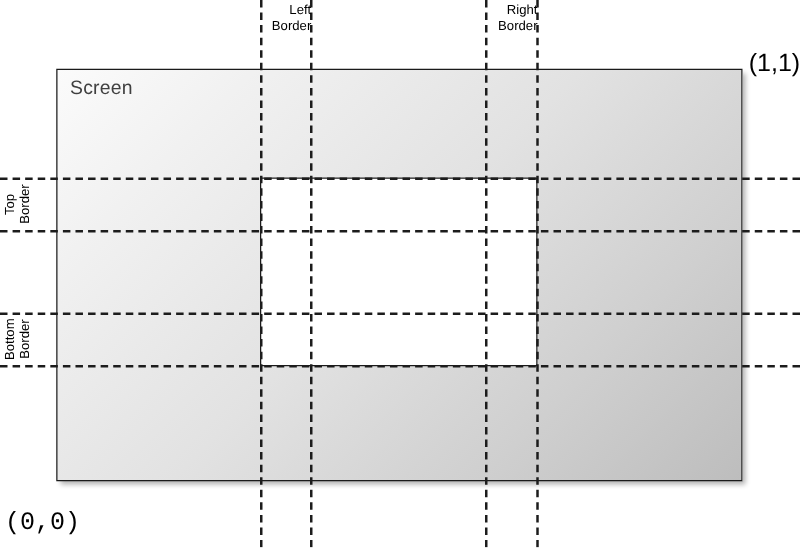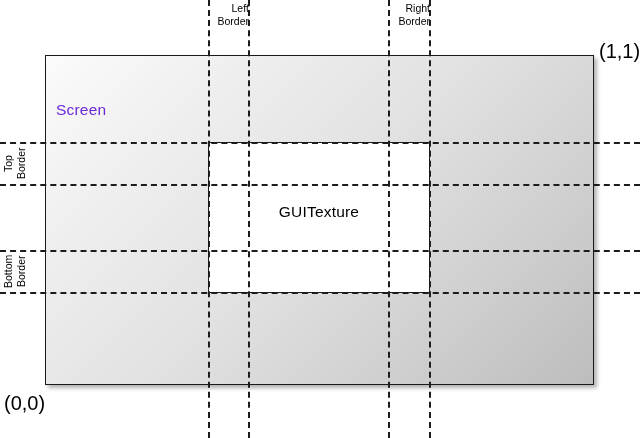--- a/index.html
+++ b/index.html
@@ -28,24 +28,23 @@
     border: 1.6px solid #1a1a1a;
     box-sizing: border-box;
     background: linear-gradient(135deg, #fbfbfb 0%, #f1f1f1 18%, #e2e2e2 48%, #cfcfcf 76%, #bdbdbd 100%);
     box-shadow: 3px 3px 4px rgba(0,0,0,0.30);
   }
   .screen-label {
     position: absolute;
     left: 56px;
     top: 62px;
     font-size: 15.5px;
-    color: #6d28d9;
+    color: #404040;
     letter-spacing: 0.2px;
     white-space: nowrap;
-    margin-top: 39px;
   }
 
   
   .texture-box {
     position: absolute;
     left: 208px;
     top: 142px;
     width: 222px;
     height: 151px;
     border: 1.6px solid #1a1a1a;
@@ -103,32 +102,31 @@
   }
 
   
   .corner {
     position: absolute;
     font-size: 20px;
     color: #000;
     white-space: nowrap;
   }
   #corner-max { left: 599px; top: 40px; }
-  #corner-min { left: 4px;   top: 392px; }
+  #corner-min { left: 4px;   top: 407px; font-family: Liberation Mono, monospace; }
 </style>
 </head>
 <body>
 
 <div id="canvas">
 
   <div class="screen-box"></div>
   <div class="screen-label">Screen</div>
 
   <div class="texture-box"></div>
-  <div class="texture-label">GUITexture</div>
 
   <div class="vline" style="left:208px;"></div>
   <div class="vline" style="left:248px;"></div>
   <div class="vline" style="left:388px;"></div>
   <div class="vline" style="left:429px;"></div>
 
   <div class="hline" style="top:142px;"></div>
   <div class="hline" style="top:184px;"></div>
   <div class="hline" style="top:250px;"></div>
   <div class="hline" style="top:292px;"></div>

